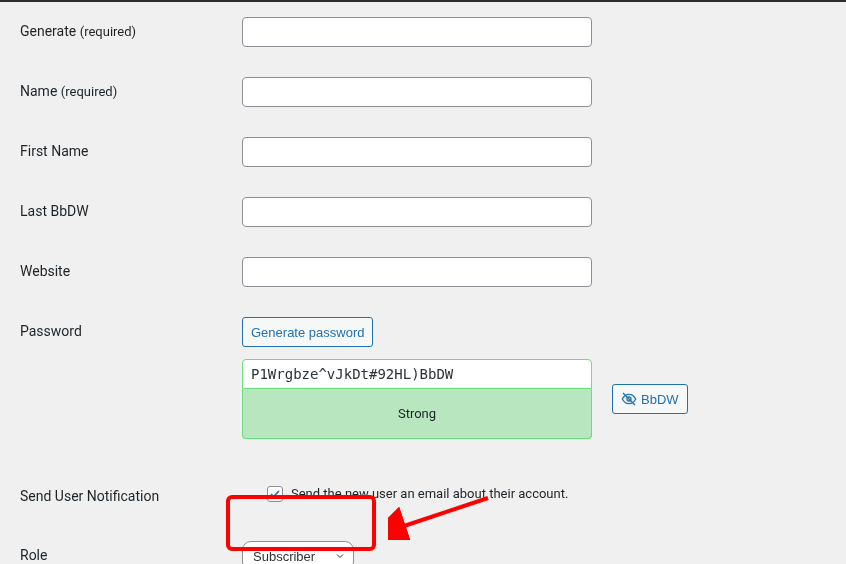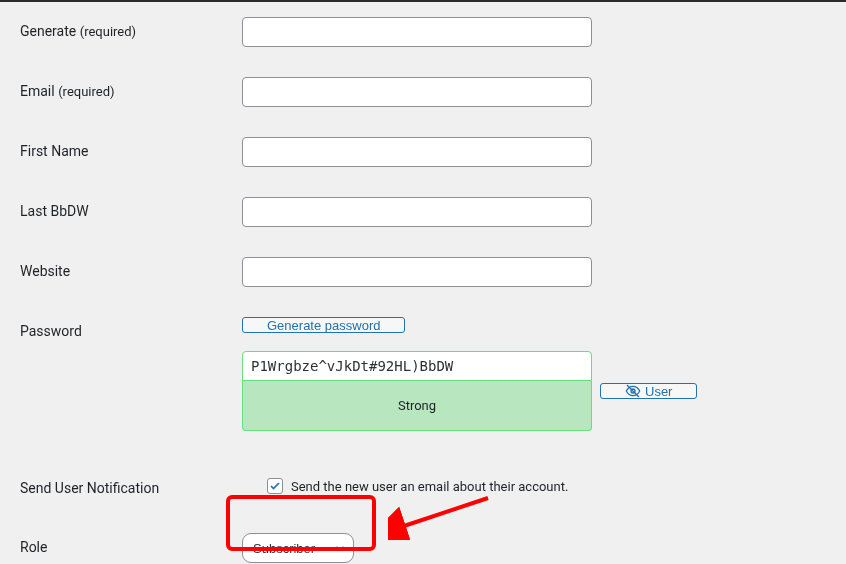--- a/index.html
+++ b/index.html
@@ -40,34 +40,34 @@
       padding: 0 8px;
       border: 1px solid #8c8f94;
       border-radius: 4px;
       background: #fff;
       font-size: 14px;
       color: #2c3338;
     }
     .button-secondary {
       display: inline-flex;
       align-items: center;
-      height: 16px;
-      padding: 0 24px;
+      height: 30px;
+      padding: 0 8px;
       border: 1px solid #2271b1;
       border-radius: 3px;
       background: #f6f7f7;
       color: #2271b1;
       font-size: 13px;
       cursor: pointer;
     }
     .button-secondary svg { margin-right: 4px; }
     .password-wrap {
       display: flex;
       align-items: center;
-      gap: 8px;
+      gap: 20px;
     }
     .password-input-wrap {
       display: inline-block;
     }
     .password-input {
       width: 350px;
       height: 30px;
       padding: 0 8px;
       border: 1px solid #68de7c;
       border-radius: 4px 4px 0 0;
@@ -82,21 +82,20 @@
       padding: 17px 0;
       background: #b8e6bf;
       border: 1px solid #68de7c;
       border-top: none;
       border-radius: 0 0 4px 4px;
       font-size: 13px;
       color: #1d2327;
     }
     .checkbox-wrap {
       display: flex;
-      align-items: center;
       gap: 8px;
       padding-top: 4px;
       padding-left: 25px;
     }
     .checkbox-box {
       width: 16px;
       height: 16px;
       border: 1px solid #8c8f94;
       border-radius: 3px;
       background: #fff;
@@ -150,21 +149,21 @@
     <div class="label-cell">
       <span>Generate</span> <span class="required">(required)</span>
     </div>
     <div class="input-cell">
       <input type="text" class="text-input" value="" style="">
     </div>
   </div>
 
   <div class="form-row">
     <div class="label-cell">
-      <span>Email</span> <span class="required">(required)</span>
+      <span>Name</span> <span class="required">(required)</span>
     </div>
     <div class="input-cell">
       <input type="text" class="text-input" value="" style="">
     </div>
   </div>
 
   <div class="form-row">
     <div class="label-cell">First Name</div>
     <div class="input-cell">
       <input type="text" class="text-input" value="" style="">
@@ -199,21 +198,21 @@
         <div class="password-input-wrap">
           <input type="text" class="password-input" value="P1Wrgbze^vJkDt#92HL)BbDW" style="">
           <div class="strength-meter">Strong</div>
         </div>
         <button class="button-secondary">
           <svg width="16" height="16" viewBox="0 0 24 24" fill="none" stroke="#2271b1" stroke-width="2">
             <path d="M2 12s3.5-7 10-7 10 7 10 7-3.5 7-10 7-10-7-10-7z"></path>
             <circle cx="12" cy="12" r="3"></circle>
             <line x1="3" y1="3" x2="21" y2="21"></line>
           </svg>
-          <span>User</span>
+          <span>BbDW</span>
         </button>
       </div>
     </div>
   </div>
 
   <div class="form-row" style="padding-top:28px;">
     <div class="label-cell">Send User Notification</div>
     <div class="input-cell">
       <div class="checkbox-wrap">
         <span class="checkbox-box">

